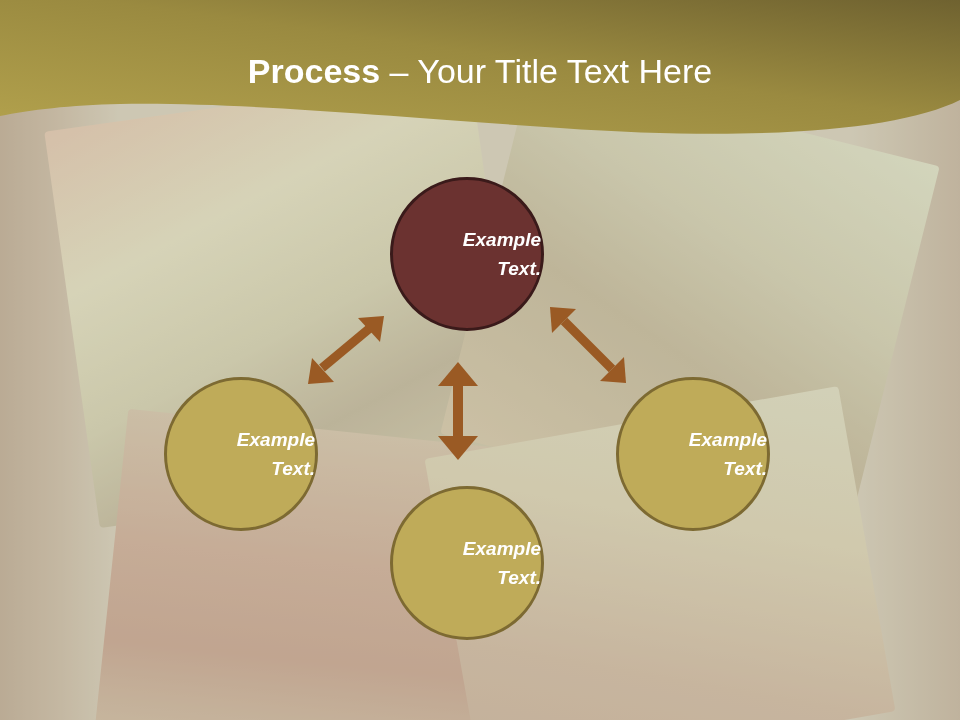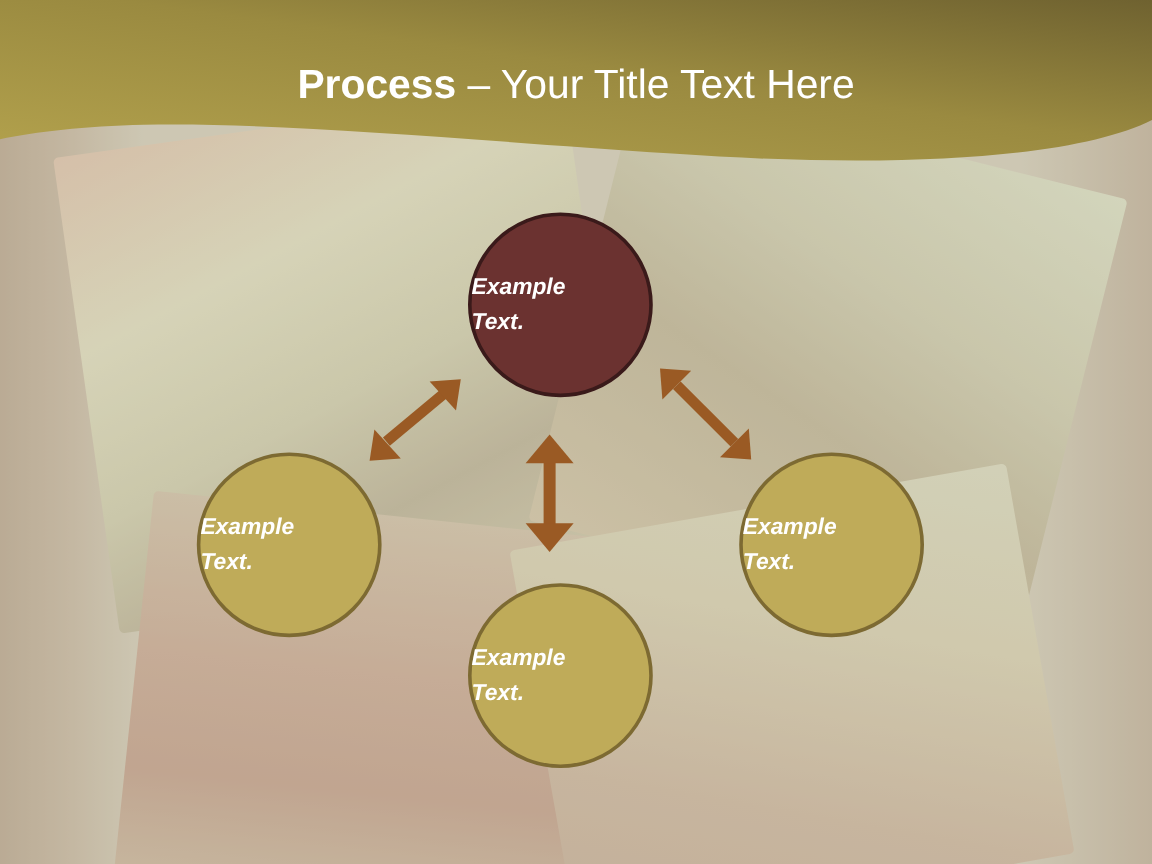--- a/index.html
+++ b/index.html
@@ -21,21 +21,21 @@
     .card4 { left: 450px; top: 420px; width: 420px; height: 330px; transform: rotate(-10deg);
       background: linear-gradient(200deg, #d3d2b6 0%, #cfc6a6 35%, #c2a890 70%, #bb9f88 100%); }
     .wash { position: absolute; inset: 0; background: rgba(210,205,185,0.35); }
     .header { position: absolute; left: 0; top: 0; width: 804px; height: 150px; }
     .header svg { position: absolute; left: 0; top: 0; }
     .title { position: absolute; left: 0; top: 52px; width: 960px; text-align: center;
       color: #ffffff; font-size: 34px; white-space: nowrap; }
     .title b { font-weight: bold; }
     .title span.rest { font-weight: normal; }
     .node { position: absolute; width: 154px; height: 154px; border-radius: 50%;
-      box-sizing: border-box; display: flex; flex-direction: column; align-items: flex-start;
+      box-sizing: border-box; display: flex; flex-direction: column; align-items: flex-end;
       justify-content: center; color: #ffffff; font-style: italic; font-weight: bold;
       font-size: 19px; line-height: 29px; text-align: center; }
     .node.center { background: #6b3230; border: 3px solid #3a1a1a; }
     .node.leaf { background: #bfab59; border: 3px solid #7d6a32; }
     .arrow { position: absolute; }
   </style>
 </head>
 <body>
 
 <div class="slide">

